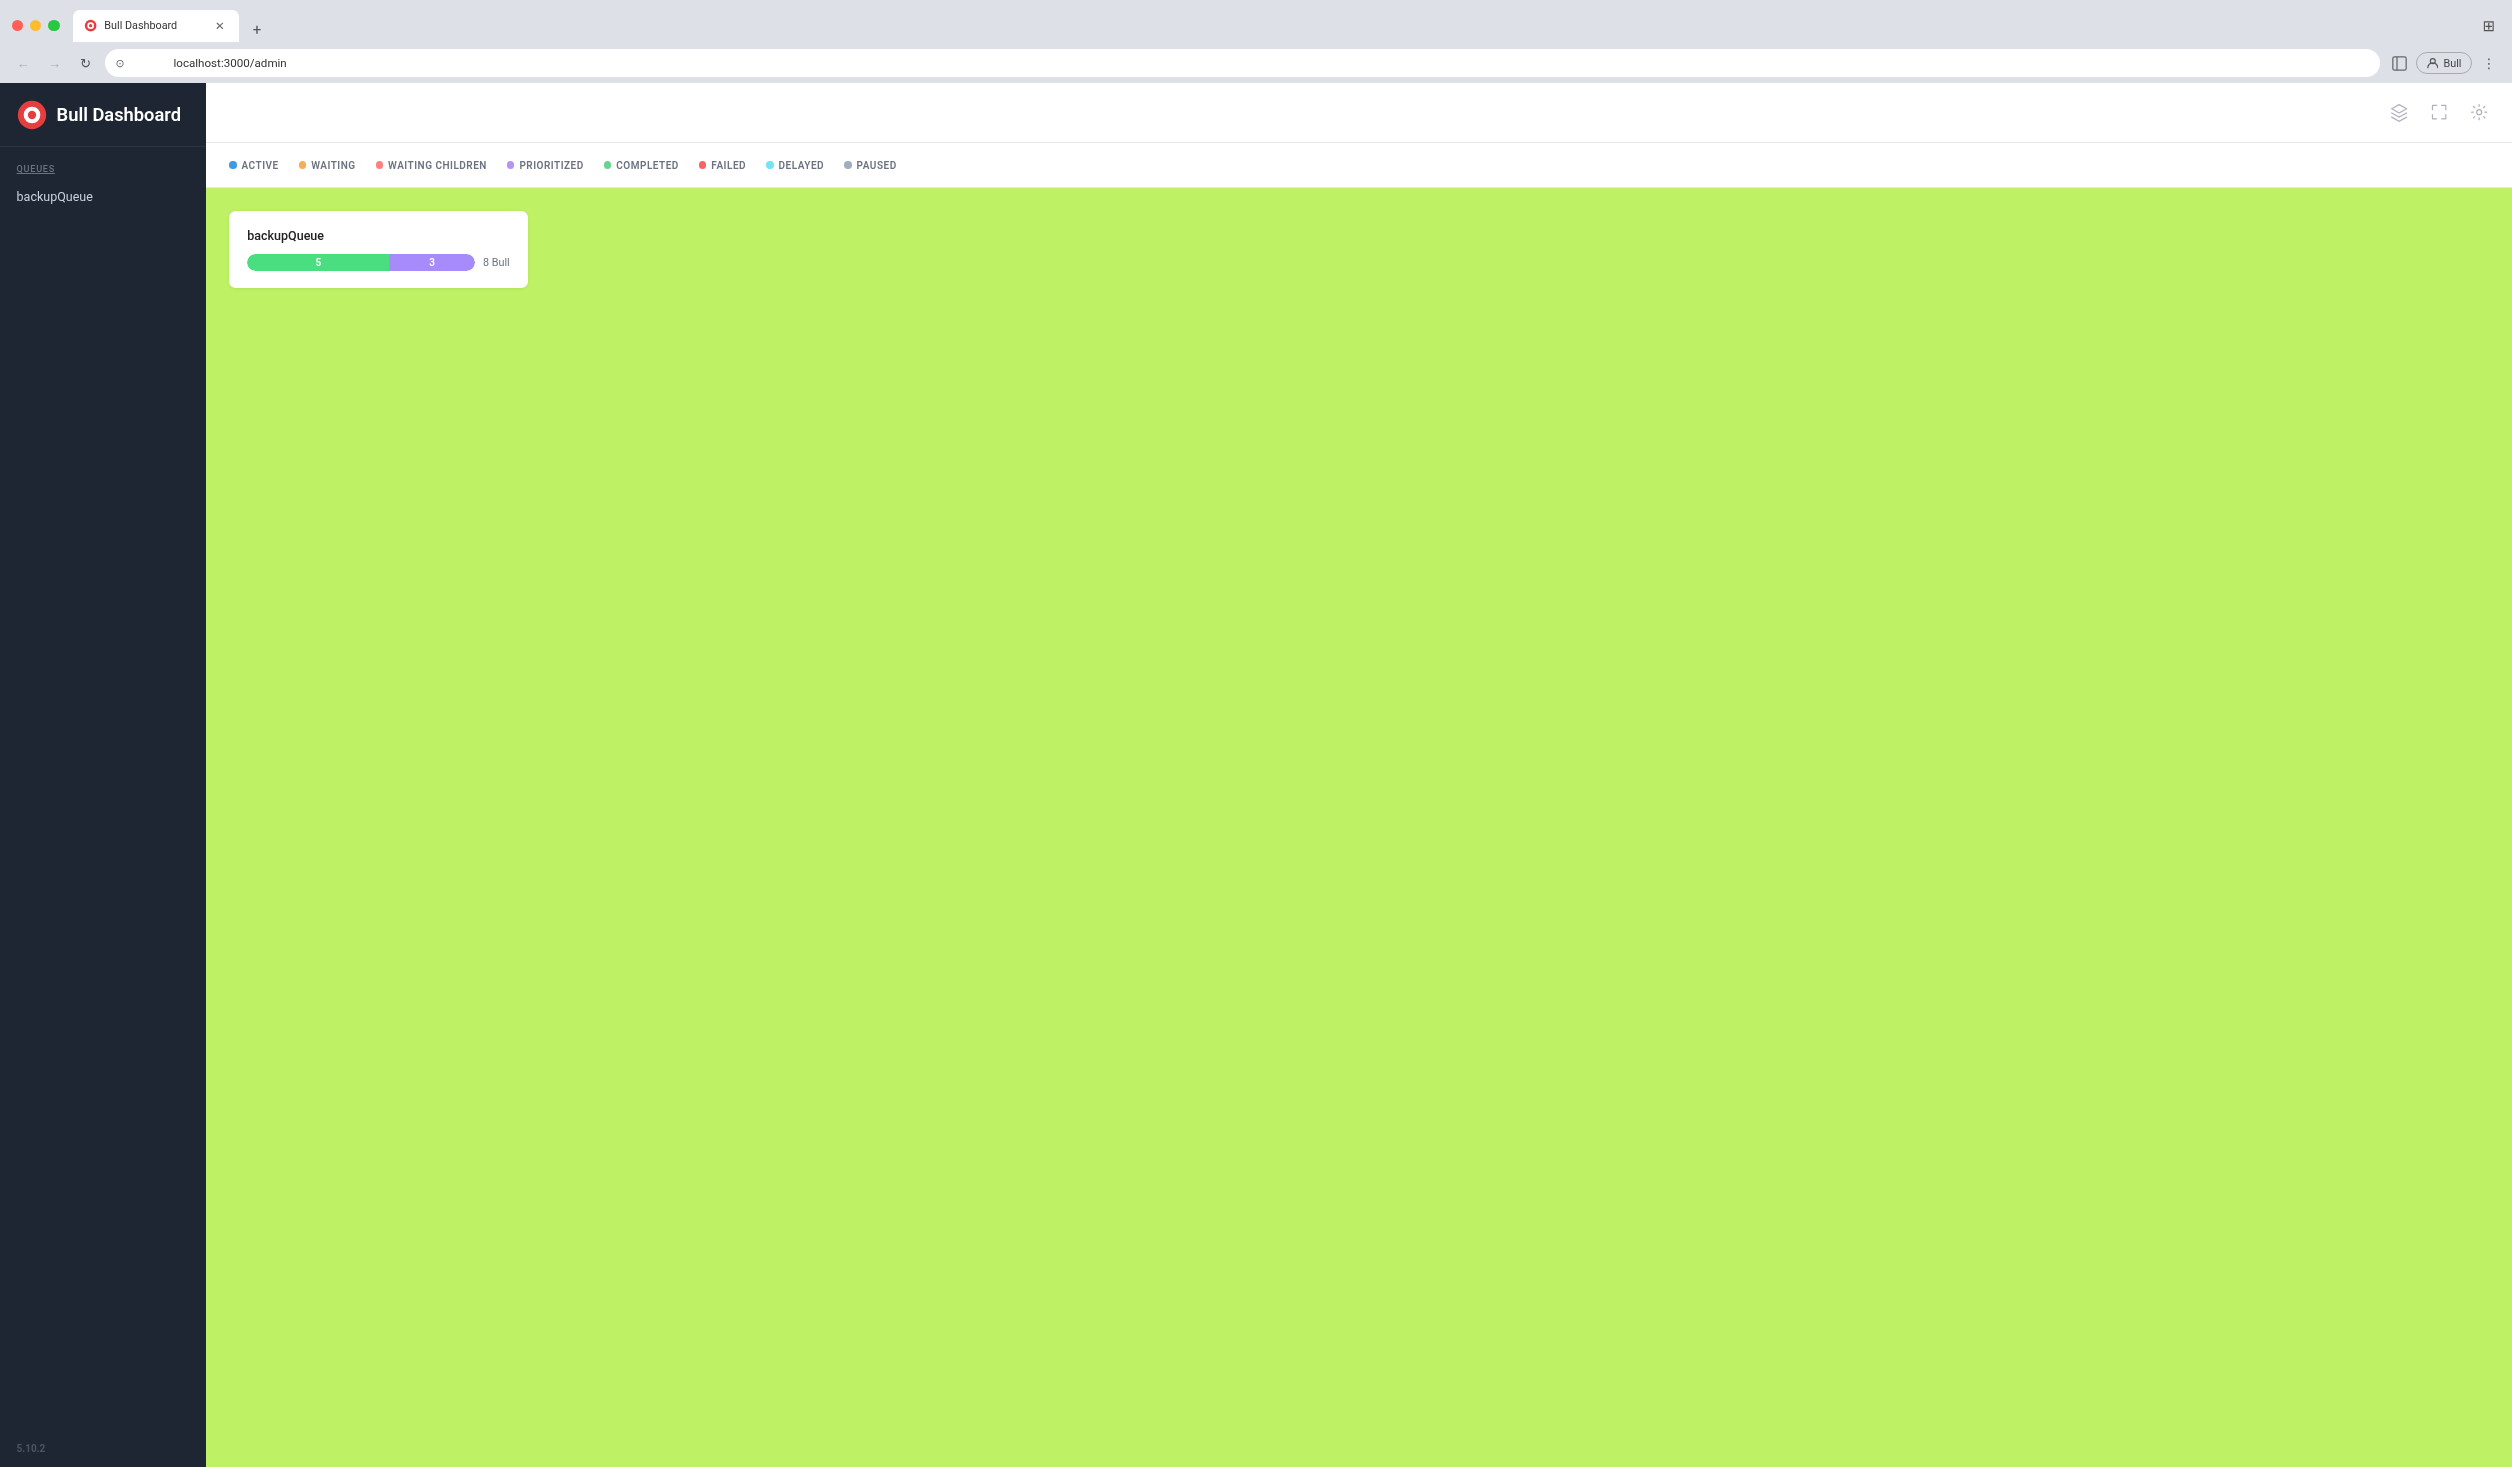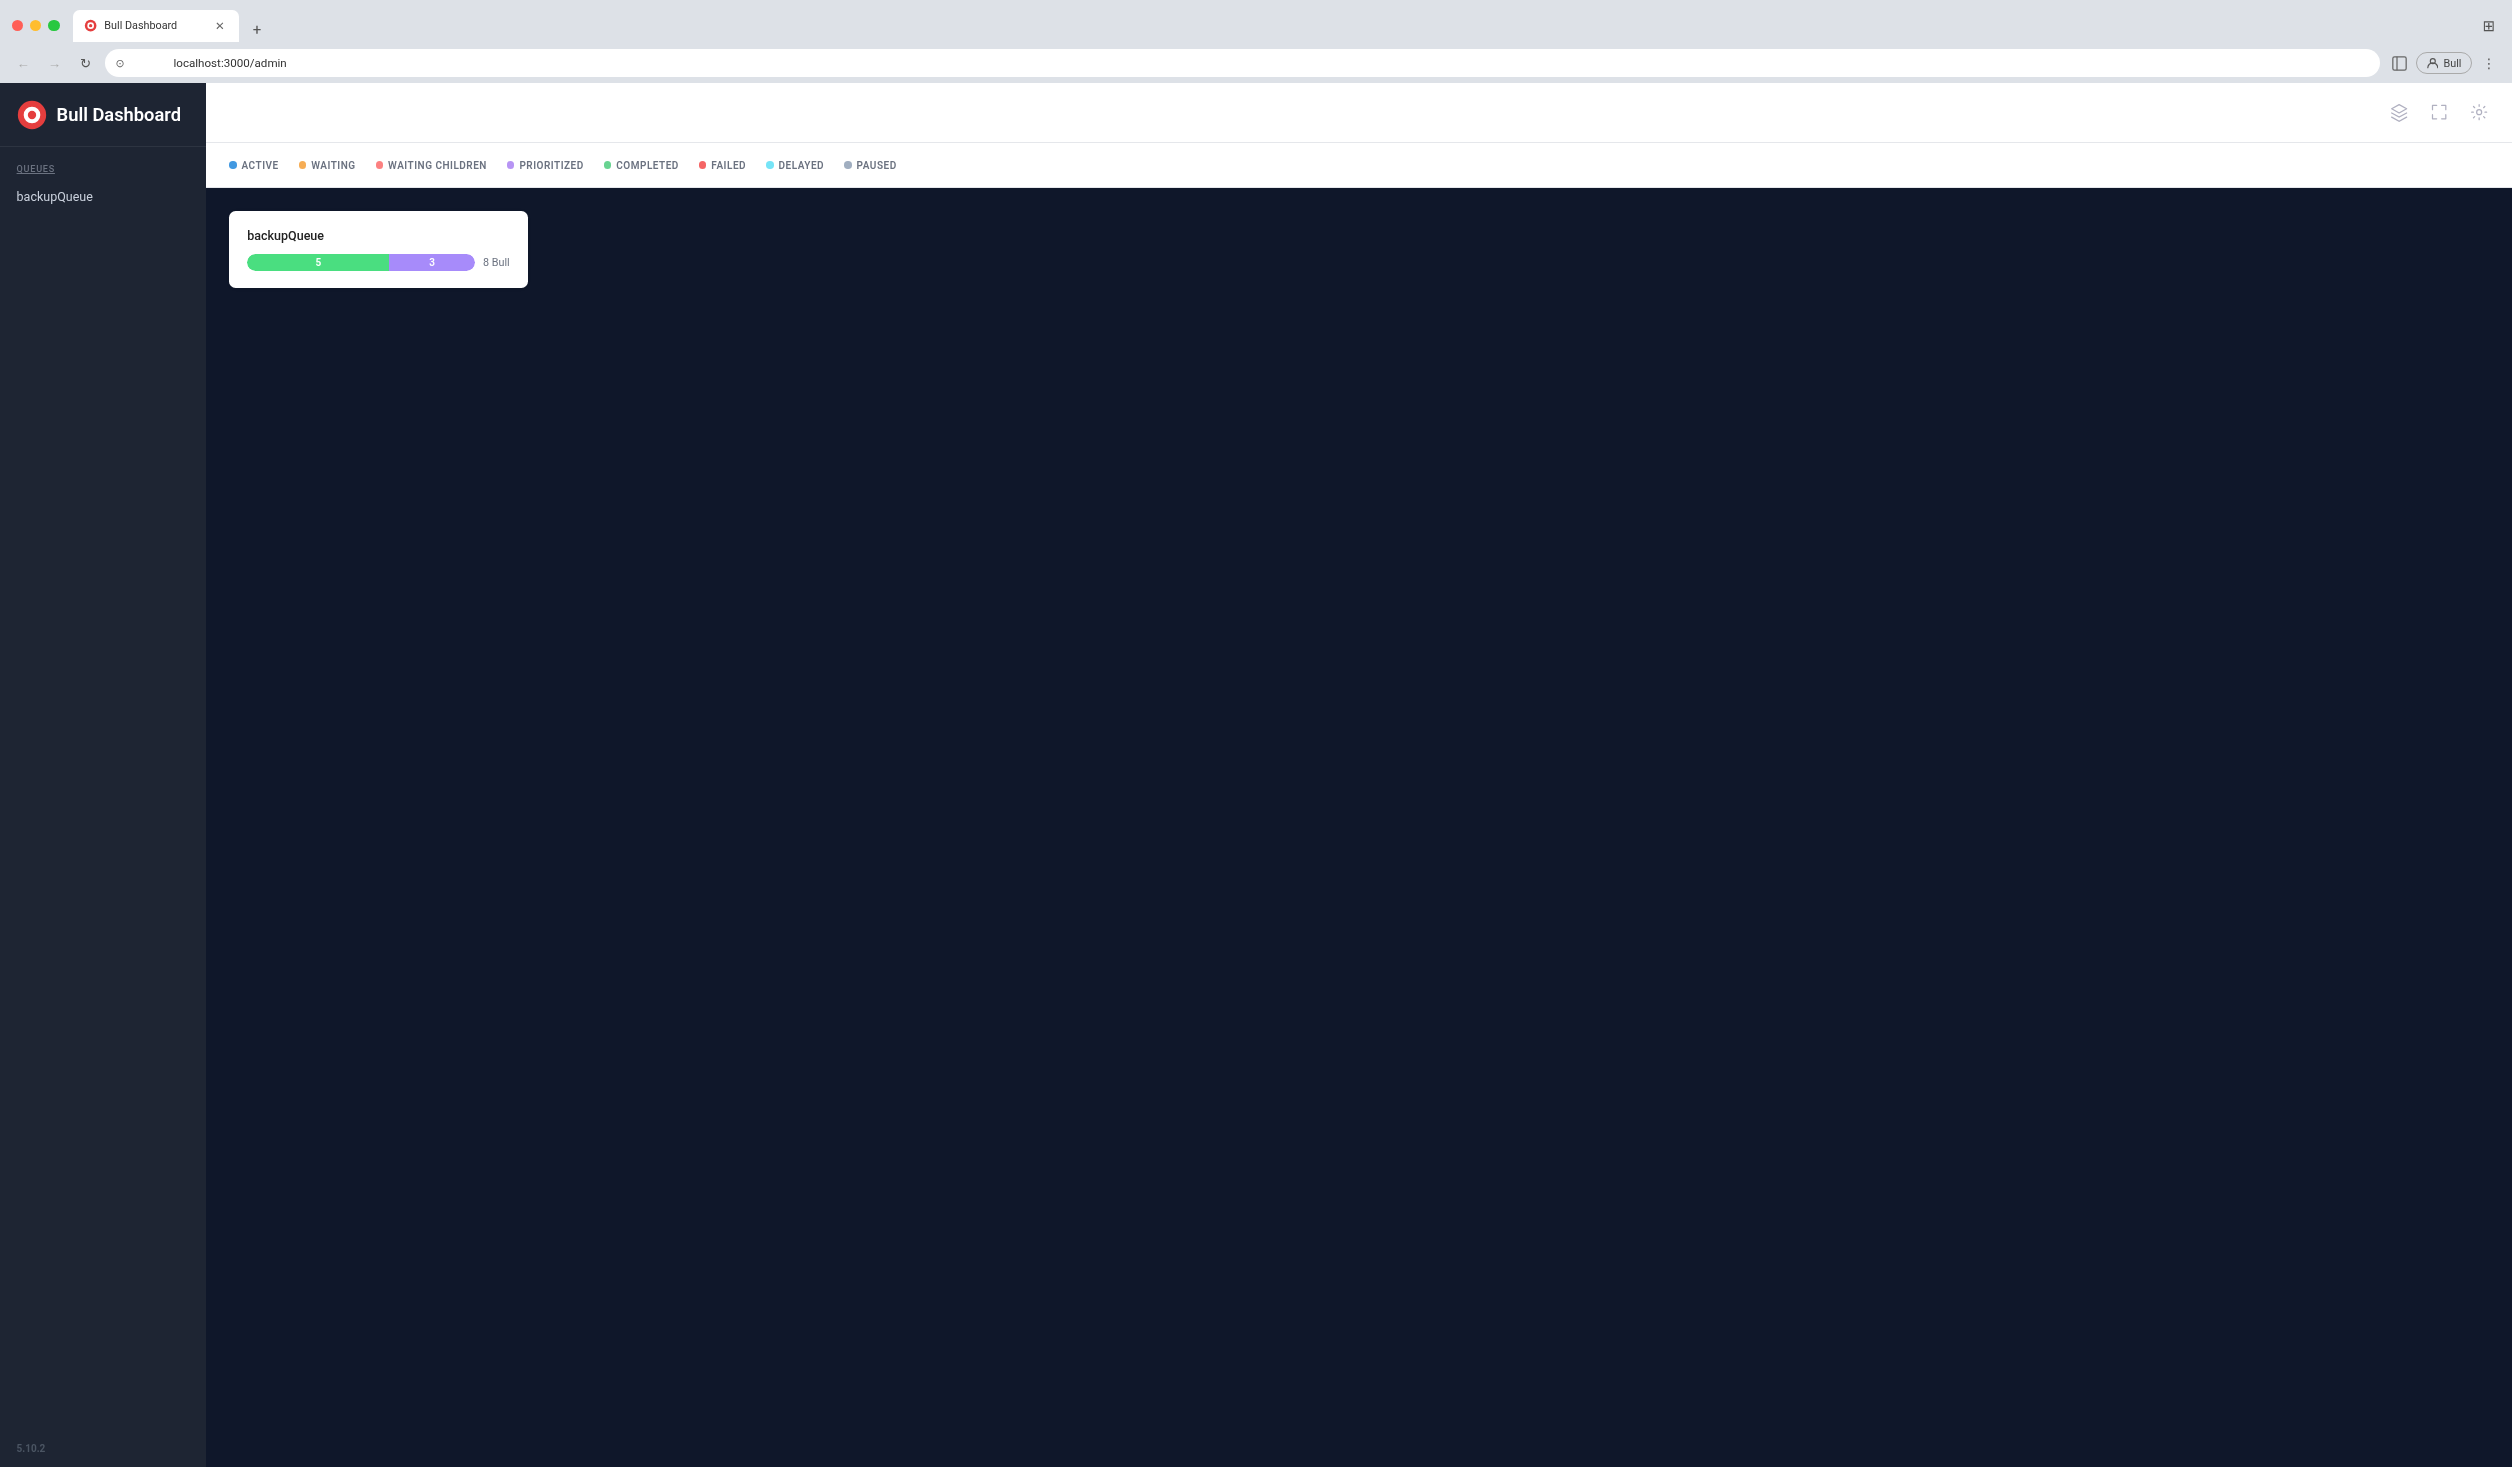--- a/index.html
+++ b/index.html
@@ -204,21 +204,21 @@
       font-size: 10px;
       color: #4b5563;
       font-weight: bold;
     }
 
     
     .main {
       flex: 1;
       display: flex;
       flex-direction: column;
-      background: #0f172a;
+      background: #bef264;
     }
     .main-topbar {
       background: #fff;
       display: flex;
       align-items: center;
       justify-content: flex-end;
       padding: 0 20px;
       height: 60px;
       border-bottom: 0.8px solid #e5e7eb;
       gap: 13.3px;

